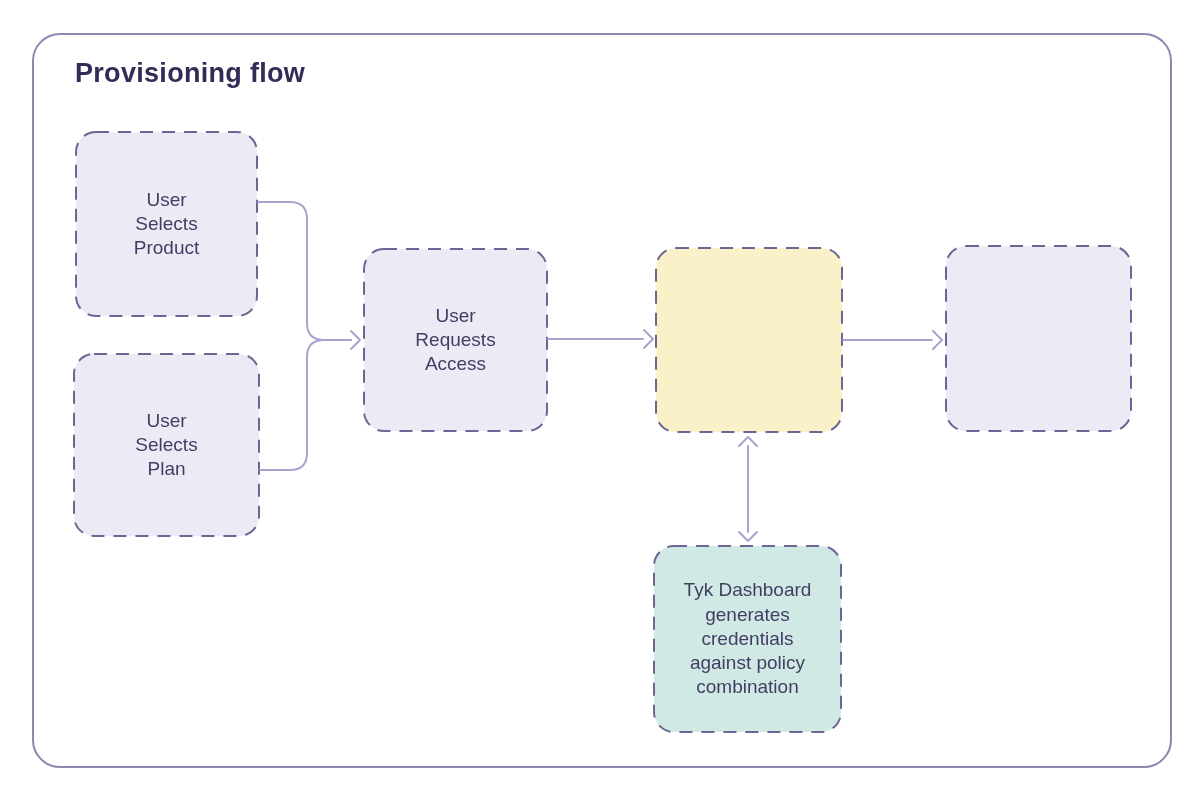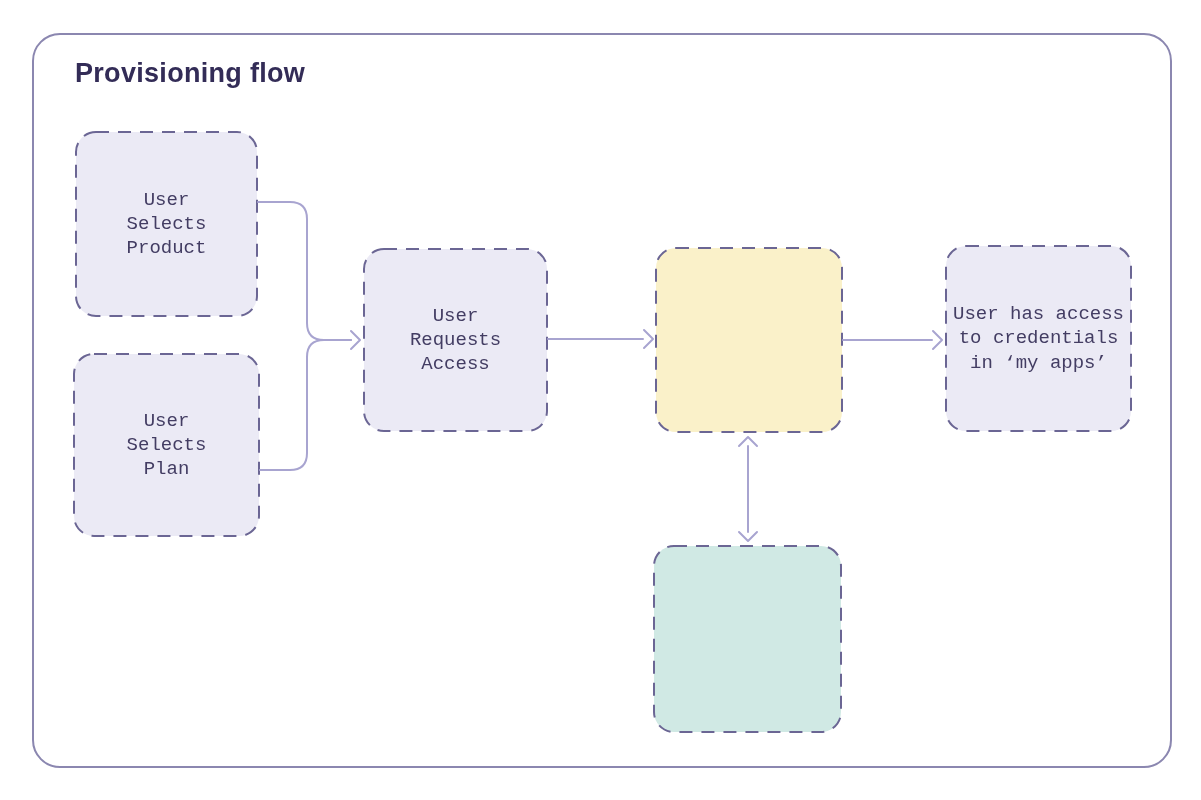--- a/index.html
+++ b/index.html
@@ -70,21 +70,20 @@
     position: absolute;
     display: flex;
     align-items: center;
     justify-content: center;
     text-align: center;
     white-space: pre-line;
     font-size: 19px;
     line-height: 1.28;
     color: var(--text);
     pointer-events: none;
-    font-family: Liberation Mono, monospace;
   }
   .n1 { left: 75px;  top: 131px; width: 183px; height: 186px; }
   .n2 { left: 73px;  top: 353px; width: 187px; height: 184px; }
   .n3 { left: 363px; top: 248px; width: 185px; height: 184px; }
   .n4 { left: 655px; top: 247px; width: 188px; height: 186px; }
   .n5 { left: 945px; top: 245px; width: 187px; height: 187px; }
   .n6 { left: 653px; top: 545px; width: 189px; height: 188px; }
 </style>
 </head>
 <body>
@@ -121,17 +120,19 @@
 
   <div class="node-label n1">User
 Selects
 Product</div>
   <div class="node-label n2">User
 Selects
 Plan</div>
   <div class="node-label n3">User
 Requests
 Access</div>
-  <div class="node-label n5">User has access
-to credentials
-in ‘my apps’</div>
+  <div class="node-label n6">Tyk Dashboard
+generates
+credentials
+against policy
+combination</div>
 
 </div>
 
 </body></html>

